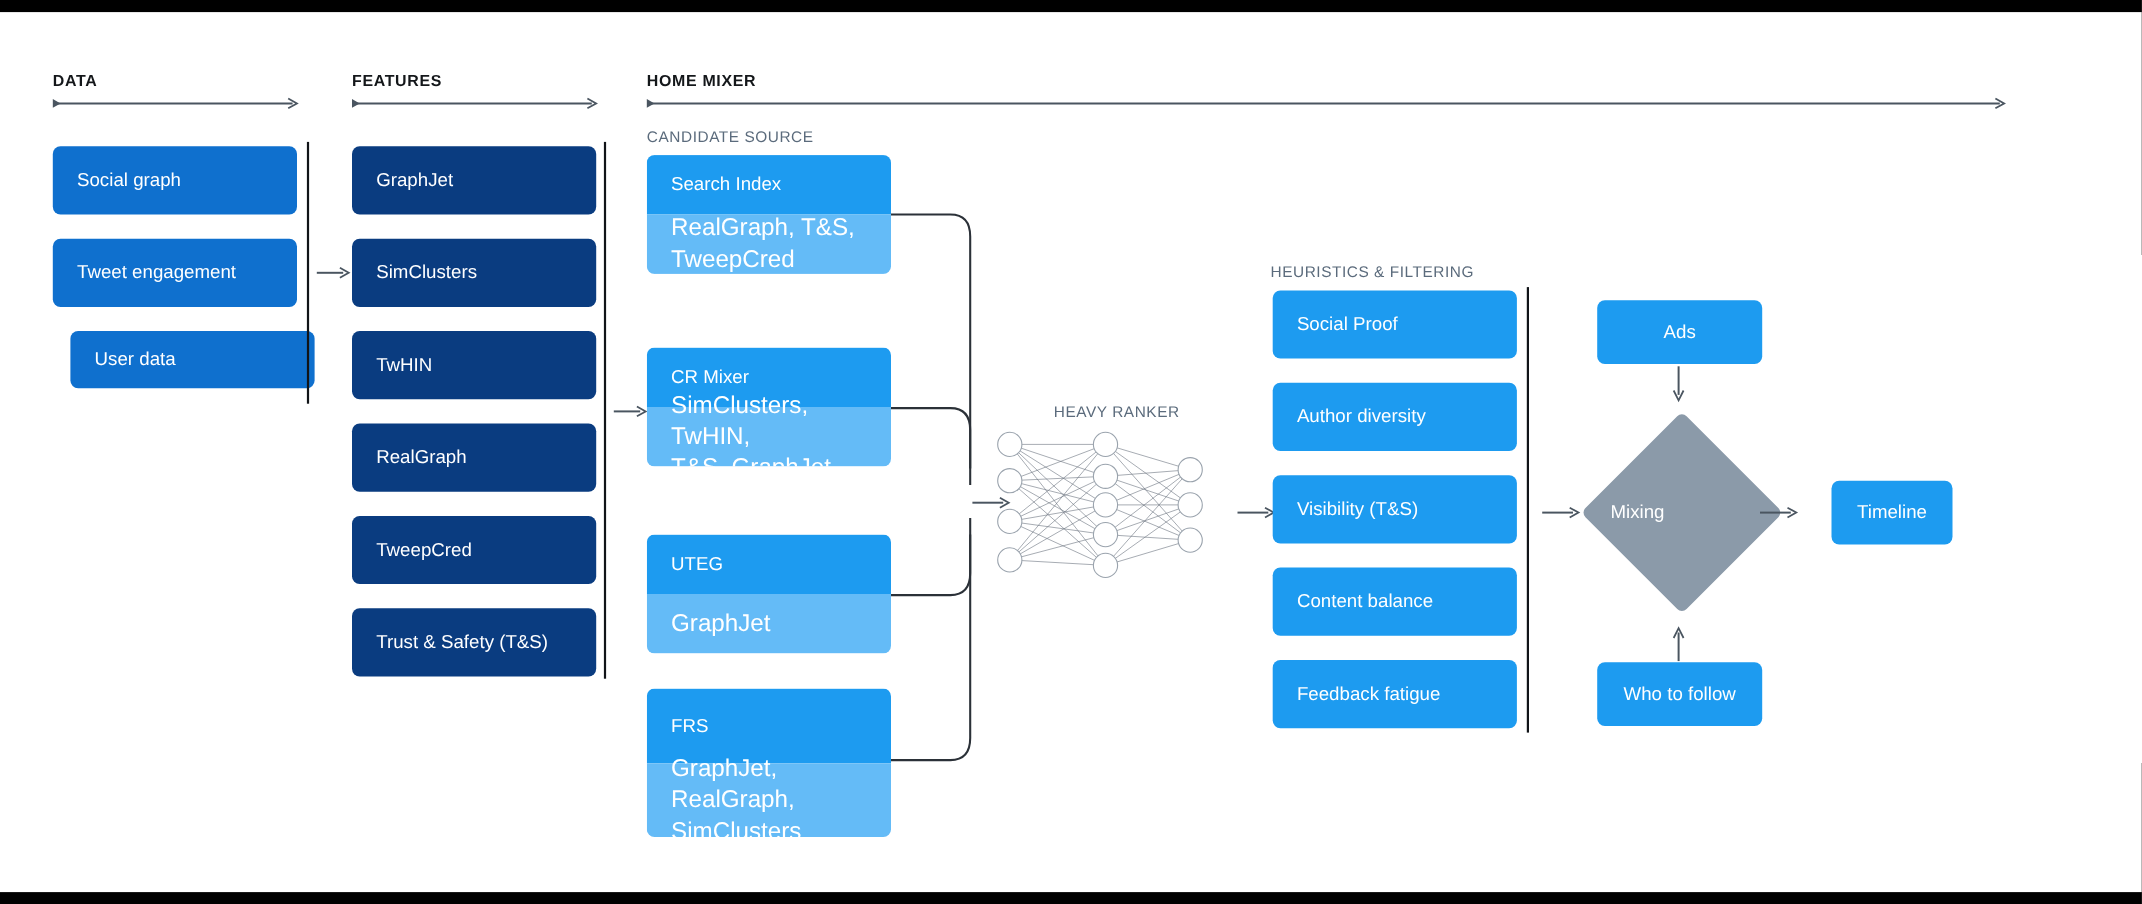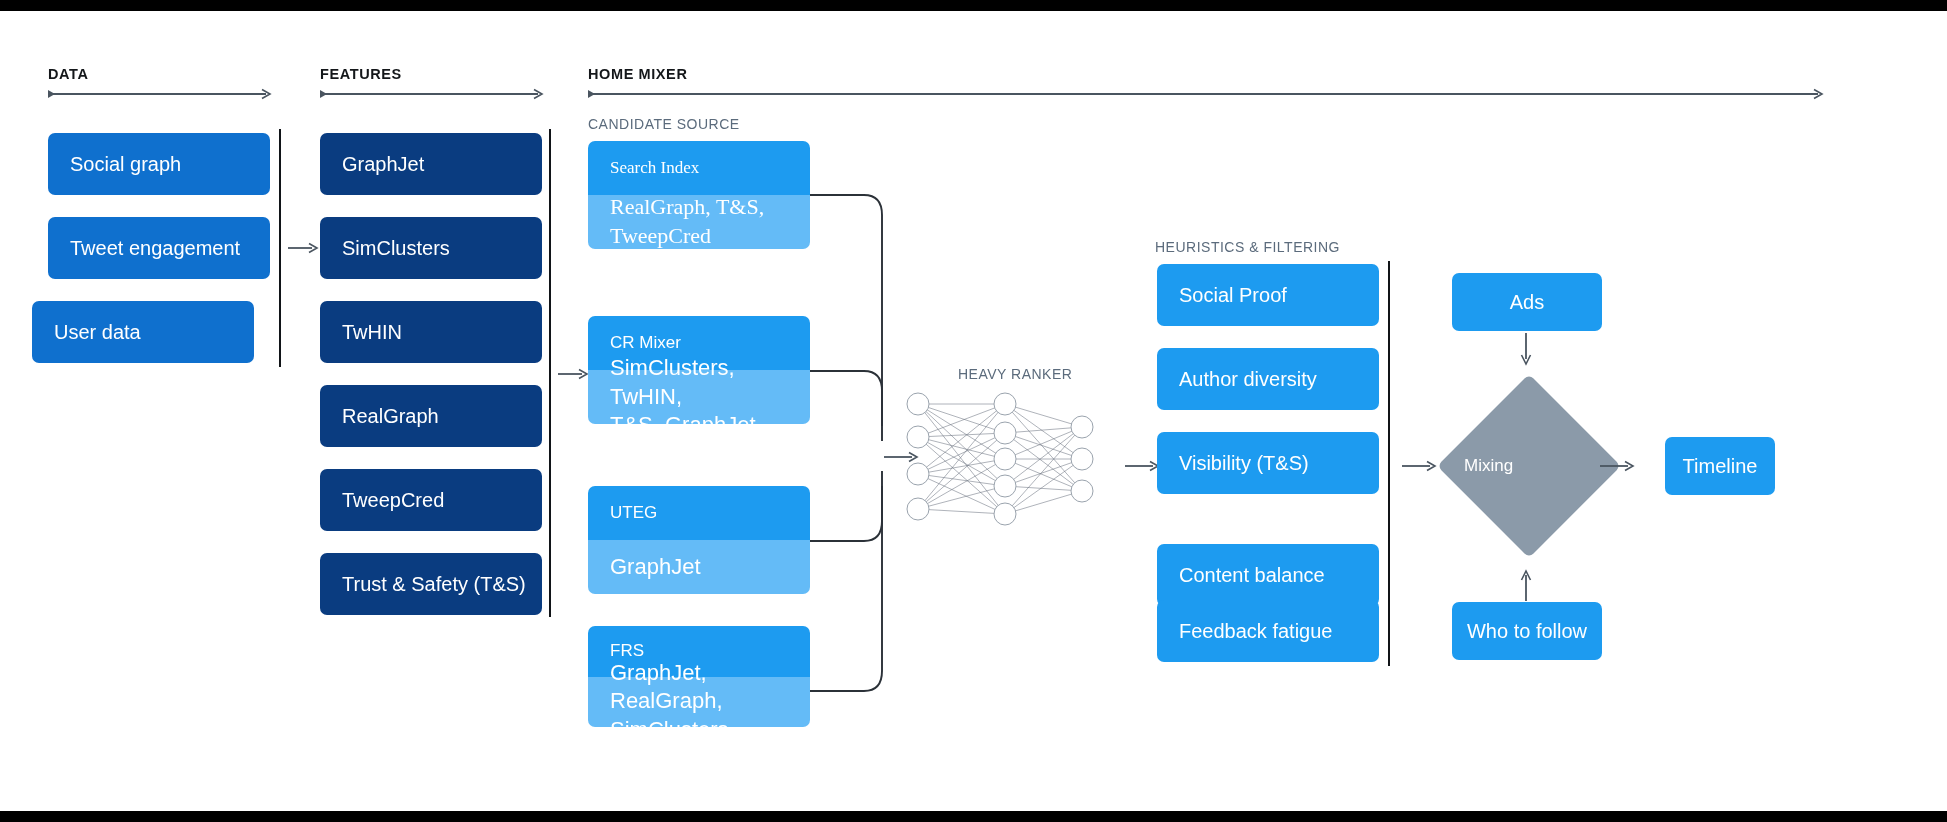--- a/index.html
+++ b/index.html
@@ -39,21 +39,21 @@
     height: 10px;
   }
 
   
   .box {
     position: absolute;
     border-radius: 7px;
     display: flex;
     align-items: center;
     color: #ffffff;
-    font-size: 20px;
+    font-size: 17px;
     padding-left: 22px;
     line-height: 1.25;
   }
   .box.center { justify-content: center; padding-left: 0; }
 
   .box-data     { background: #0f70ce; }
   .box-feature  { background: #0a3c80; }
   .box-heur     { background: #1d9bf0; }
   .box-out      { background: #1d9bf0; }
 
@@ -140,21 +140,21 @@
   <div class="sub-title" style="left:588px; top:105px;">CANDIDATE SOURCE</div>
   <div class="sub-title" style="left:958px; top:355px;">HEAVY RANKER</div>
   <div class="sub-title" style="left:1155px; top:228px;">HEURISTICS &amp; FILTERING</div>
 
   <div class="box box-data" style="left:48px; top:122px; width:222px; height:62px;">
     <span>Social graph</span>
   </div>
   <div class="box box-data" style="left:48px; top:206px; width:222px; height:62px;">
     <span>Tweet engagement</span>
   </div>
-  <div class="box box-data" style="left:32px; top:290px; width:222px; height:62px;">
+  <div class="box box-data" style="left:64px; top:290px; width:222px; height:52px;">
     <span>User data</span>
   </div>
 
   <div class="vdiv" style="left:279px; top:118px; height:238px;"></div>
 
   <svg style="position:absolute; left:288px; top:231px;" width="34" height="12">
     <path d="M0,6 L24,6" stroke="#4a5560" stroke-width="1.8" fill="none"></path>
     <path d="M21,1.5 L29,6 L21,10.5" stroke="#4a5560" stroke-width="1.6" fill="none"></path>
   </svg>
 
@@ -177,38 +177,38 @@
     <span>Trust &amp; Safety (T&amp;S)</span>
   </div>
 
   <div class="vdiv" style="left:549px; top:118px; height:488px;"></div>
 
   <svg style="position:absolute; left:558px; top:357px;" width="34" height="12">
     <path d="M0,6 L24,6" stroke="#4a5560" stroke-width="1.8" fill="none"></path>
     <path d="M21,1.5 L29,6 L21,10.5" stroke="#4a5560" stroke-width="1.6" fill="none"></path>
   </svg>
 
-  <div class="cs-card" style="left:588px; top:130px; width:222px; height:108px;font-family:Liberation Serif, serif;">
+  <div class="cs-card" style="left:588px; top:130px; width:222px; height:108px;">
     <div class="cs-head">Search Index</div>
     <div class="cs-body">RealGraph, T&amp;S,
 TweepCred</div>
   </div>
 
   <div class="cs-card" style="left:588px; top:305px; width:222px; height:108px;">
     <div class="cs-head">CR Mixer</div>
     <div class="cs-body">SimClusters, TwHIN,
 T&amp;S, GraphJet</div>
   </div>
 
   <div class="cs-card" style="left:588px; top:475px; width:222px; height:108px;">
     <div class="cs-head">UTEG</div>
     <div class="cs-body">GraphJet</div>
   </div>
 
-  <div class="cs-card" style="left:588px; top:615px; width:222px; height:101px;">
+  <div class="cs-card" style="left:588px; top:615px; width:222px; height:135px;">
     <div class="cs-head">FRS</div>
     <div class="cs-body">GraphJet, RealGraph,
 SimClusters</div>
   </div>
 
   <svg style="position:absolute; left:808px; top:180px;" width="110" height="510">
     <path d="M2,4 H56 Q74,4 74,24 V235" stroke="#2b3138" stroke-width="1.9" fill="none"></path>
     <path d="M2,180 H56 Q74,180 74,200 V250" stroke="#2b3138" stroke-width="1.9" fill="none"></path>
     <path d="M2,350 H56 Q74,350 74,330 V280" stroke="#2b3138" stroke-width="1.9" fill="none"></path>
     <path d="M2,500 H56 Q74,500 74,480 V295" stroke="#2b3138" stroke-width="1.9" fill="none"></path>
@@ -281,21 +281,21 @@
 
   <div class="box box-heur" style="left:1157px; top:253px; width:222px; height:62px;">
     <span>Social Proof</span>
   </div>
   <div class="box box-heur" style="left:1157px; top:337px; width:222px; height:62px;">
     <span>Author diversity</span>
   </div>
   <div class="box box-heur" style="left:1157px; top:421px; width:222px; height:62px;">
     <span>Visibility (T&amp;S)</span>
   </div>
-  <div class="box box-heur" style="left:1157px; top:505px; width:222px; height:62px;margin-top:28px;">
+  <div class="box box-heur" style="left:1157px; top:505px; width:222px; height:62px;">
     <span>Content balance</span>
   </div>
   <div class="box box-heur" style="left:1157px; top:589px; width:222px; height:62px;">
     <span>Feedback fatigue</span>
   </div>
 
   <div class="vdiv" style="left:1388px; top:250px; height:405px;"></div>
 
   <svg style="position:absolute; left:1402px; top:449px;" width="40" height="12">
     <path d="M0,6 L28,6" stroke="#4a5560" stroke-width="1.8" fill="none"></path>

